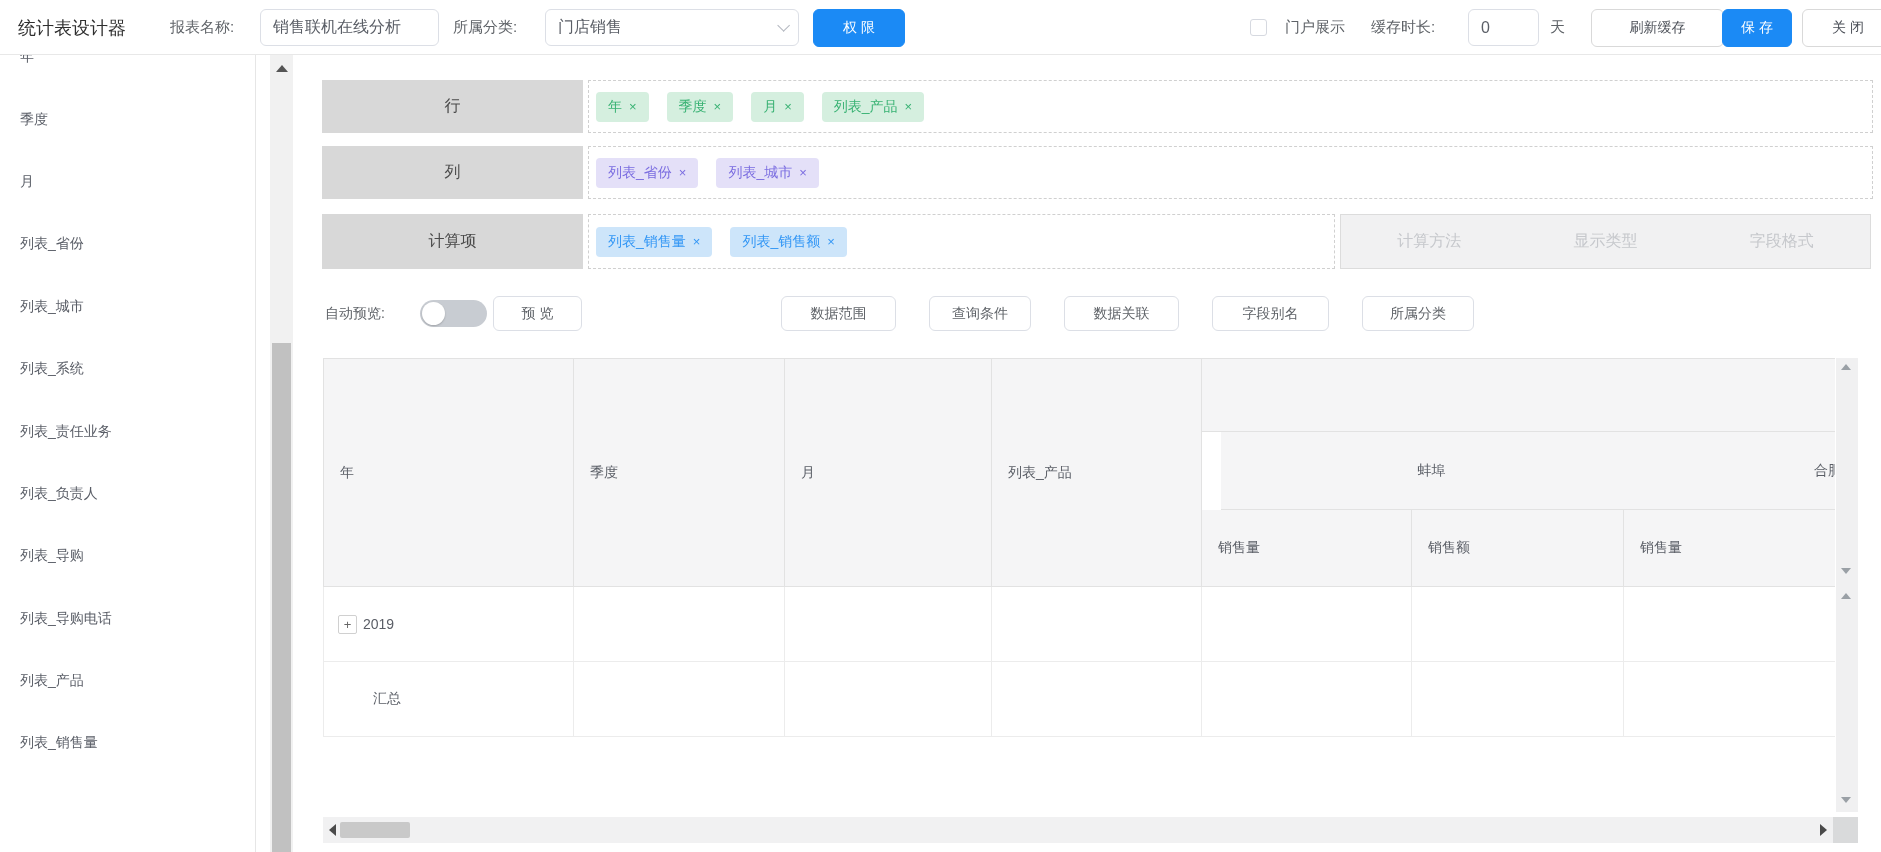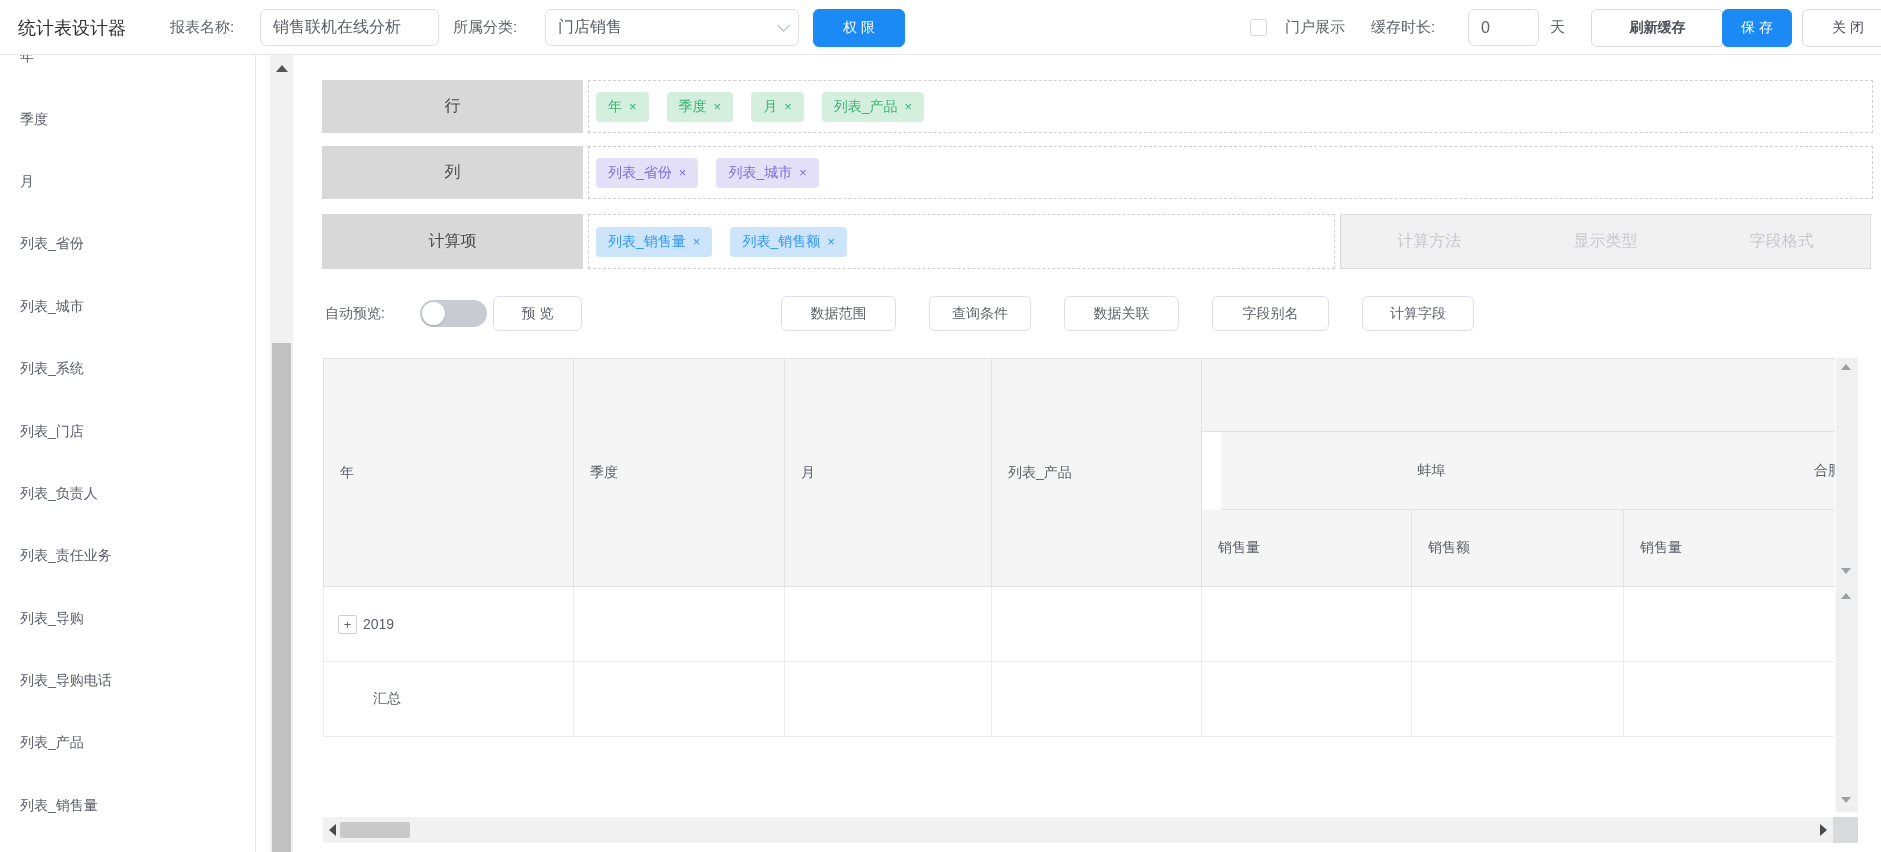--- a/index.html
+++ b/index.html
@@ -121,23 +121,22 @@
 
 <div class="page">
 
   <ul class="side-list">
     <li>年</li>
     <li>季度</li>
     <li>月</li>
     <li>列表_省份</li>
     <li>列表_城市</li>
     <li>列表_系统</li>
-    <li>列表_门店</li>
+    <li>列表_责任业务</li>
     <li>列表_负责人</li>
-    <li>列表_责任业务</li>
     <li>列表_导购</li>
     <li>列表_导购电话</li>
     <li>列表_产品</li>
     <li>列表_销售量</li>
   </ul>
   <div class="side-border"></div>
   <div class="side-track">
     <div class="tri-up" style="margin:10px auto 0;"></div>
   </div>
   <div class="side-thumb"></div>
@@ -177,21 +176,21 @@
       </div>
     <div class="tb" style="left:1468px;">
         <div class="tb-input" style="width:71px;">
           <span>0</span>
         </div>
       </div>
     <div class="tb" style="left:1550px;">
         <span class="tb-label">天</span>
       </div>
     <div class="tb" style="left:1591px;">
-        <div class="btn" style="width:133px;font-weight:bold;">刷新缓存</div>
+        <div class="btn" style="width:133px;">刷新缓存</div>
       </div>
     <div class="tb" style="left:1722px;">
         <div class="btn btn-blue" style="width:70px;">保 存</div>
       </div>
     <div class="tb" style="left:1802px;">
         <div class="btn" style="width:92px;">关 闭</div>
       </div>
   </div>
 
   <div class="zone-label" style="top:80px; height:53px;">行</div>
@@ -252,21 +251,21 @@
       </div>
   </div>
   <div class="pc-row" style="left:493px;">
       <div class="btn-plain" style="width:89px;">预 览</div>
     </div>
   <div class="pc-row" style="left:781px; gap:33px;">
     <div class="btn-plain" style="width:115px;">数据范围</div>
     <div class="btn-plain" style="width:102px;">查询条件</div>
     <div class="btn-plain" style="width:115px;">数据关联</div>
     <div class="btn-plain" style="width:117px;">字段别名</div>
-    <div class="btn-plain" style="width:112px;">计算字段</div>
+    <div class="btn-plain" style="width:112px;">所属分类</div>
   </div>
 
   <div class="ptable">
 
     <div class="hc" style="left:0; top:0; width:251px; height:229px; border-left:1px solid #e2e2e2; border-top:1px solid #e2e2e2;">
         <span>年</span>
       </div>
     <div class="hc" style="left:251px; top:0; width:211px; height:229px; border-top:1px solid #e2e2e2;">
         <span>季度</span>
       </div>

